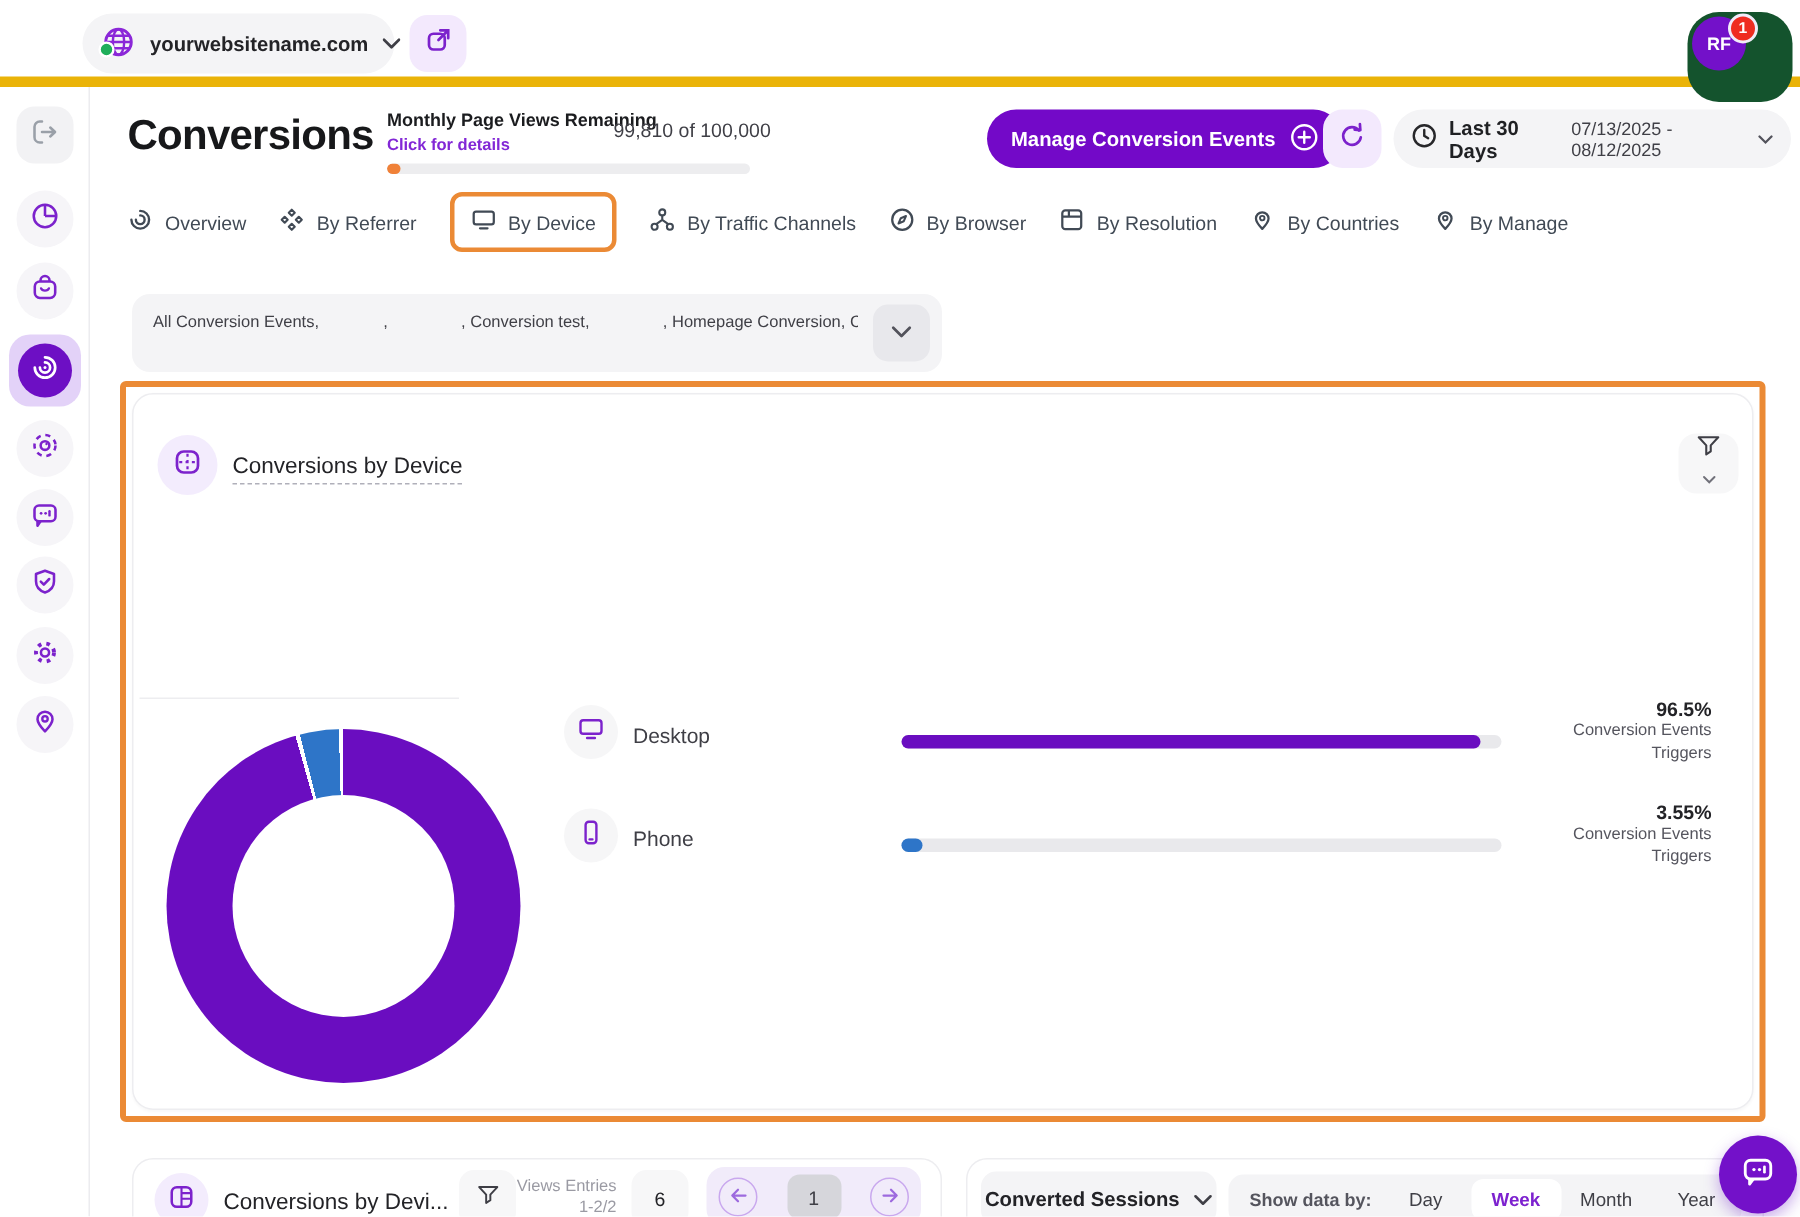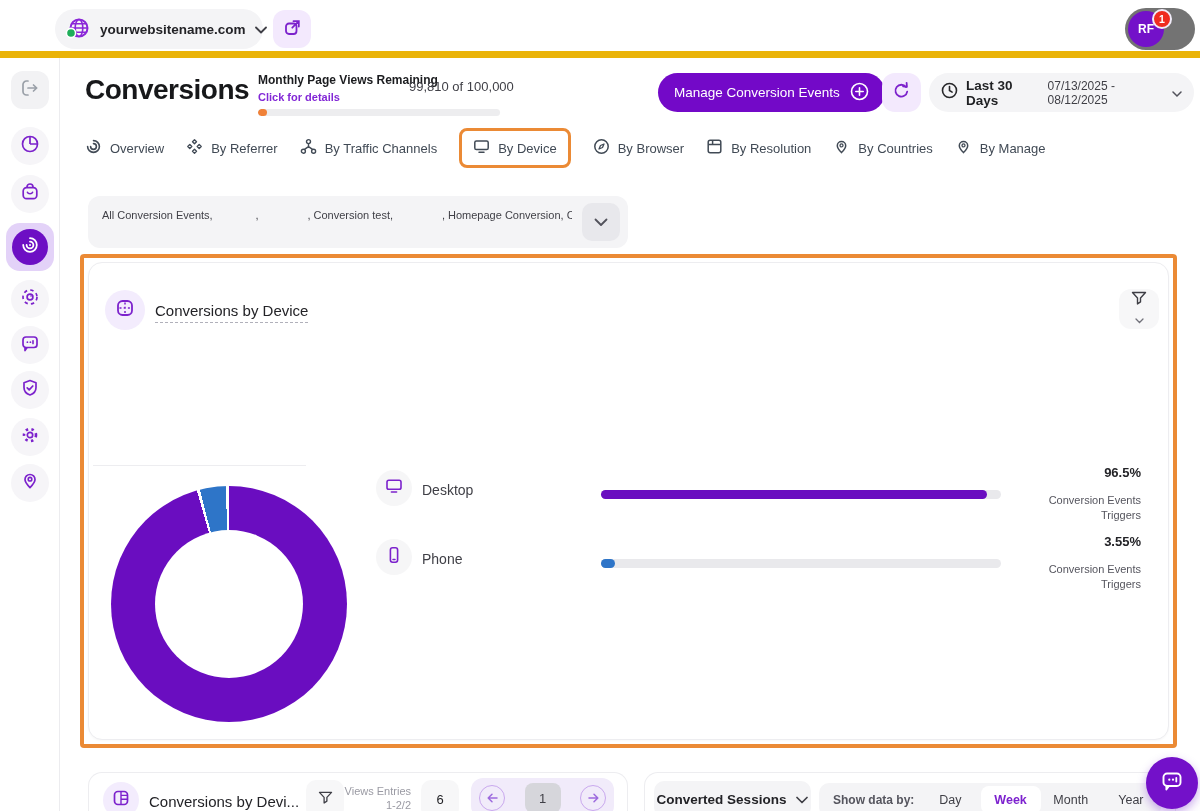--- a/index.html
+++ b/index.html
@@ -5,39 +5,39 @@
   * { margin:0; padding:0; box-sizing:border-box; }
   html,body { width:1200px; height:811px; }
   body { font-family:"Liberation Sans", sans-serif; background:#fff; position:relative; overflow:hidden; color:#232327; }
 
   
   .topbar { position:absolute; left:0; top:0; width:1200px; height:58px; background:#fff; border-bottom:7px solid #eab308; z-index:5; }
   .site-pill { position:absolute; left:55px; top:9px; width:208px; height:40px; background:#f4f4f6; border-radius:20px; display:flex; align-items:center; padding:0 14px 0 10px; gap:9px; cursor:pointer; }
   .site-pill .label { font-size:13.5px; font-weight:700; color:#232327; flex:1; }
   .globe-wrap { position:relative; width:26px; height:26px; }
   .ext-btn { position:absolute; left:273px; top:10px; width:38px; height:38px; background:#f3e9fd; border-radius:12px; display:flex; align-items:center; justify-content:center; cursor:pointer; }
-  .account { position:absolute; left:1125px; top:8px; width:70px; height:42px; background:#737373; border-radius:21px; cursor:pointer; }
+  .account { position:absolute; left:1125px; top:8px; width:70px; height:60px; background:#14532d; border-radius:21px; cursor:pointer; }
   .avatar { position:absolute; left:3px; top:3px; width:36px; height:36px; border-radius:50%; background:#7311c9; color:#fff; font-size:12px; font-weight:700; display:flex; align-items:center; justify-content:center; }
   .badge { position:absolute; left:27px; top:1px; width:20px; height:20px; border-radius:50%; background:#ef2c20; border:2px solid #f1ecf9; color:#fff; font-size:10.5px; font-weight:700; display:flex; align-items:center; justify-content:center; z-index:2;}
 
   
   .sidebar { position:absolute; left:0; top:58px; width:60px; height:753px; background:#fff; border-right:1px solid #ececef; z-index:4; }
   .side-item { position:absolute; left:11px; width:38px; height:38px; border-radius:50%; background:#f6f5f8; display:flex; align-items:center; justify-content:center; cursor:pointer; }
   .side-item.square { border-radius:12px; background:#f2f2f4; }
   .side-active-wrap { position:absolute; left:6px; top:165px; width:48px; height:48px; border-radius:14px; background:#e3d2f8; display:flex; align-items:center; justify-content:center; cursor:pointer; }
   .side-active-circle { width:36px; height:36px; border-radius:50%; background:#6d0fc4; display:flex; align-items:center; justify-content:center; }
 
   
   .page-title { position:absolute; left:85px; top:74px; font-size:28px; font-weight:800; letter-spacing:-0.5px; color:#17181a; }
   .quota-label { position:absolute; left:258px; top:73px; font-size:12px; font-weight:700; color:#1b1c1f; }
   .quota-value { position:absolute; left:409px; top:79px; font-size:13px; color:#3f3f46; }
   .quota-link  { position:absolute; left:258px; top:91px; font-size:11px; font-weight:600; color:#8227d6; cursor:pointer; }
   .quota-bar { position:absolute; left:258px; top:109px; width:242px; height:7px; border-radius:4px; background:#ededef; overflow:hidden; }
   .quota-fill { width:9px; height:100%; background:#f08138; border-radius:4px; }
-  .manage-btn { position:absolute; left:658px; top:73px; height:39px; border-radius:20px; background:#7309c8; color:#fff; display:flex; align-items:center; gap:10px; padding:0 16px; font-size:13.5px; font-weight:400; cursor:pointer; border:none; }
+  .manage-btn { position:absolute; left:658px; top:73px; height:39px; border-radius:20px; background:#7309c8; color:#fff; display:flex; align-items:center; gap:10px; padding:0 16px; font-size:13.5px; font-weight:700; cursor:pointer; border:none; }
   .refresh-btn { position:absolute; left:882px; top:73px; width:39px; height:39px; border-radius:13px; background:#f3e9fd; display:flex; align-items:center; justify-content:center; cursor:pointer; }
   .date-pill { position:absolute; left:929px; top:73px; width:265px; height:39px; border-radius:20px; background:#f4f4f6; display:flex; align-items:center; gap:8px; padding:0 12px; cursor:pointer; }
   .date-pill .dlabel { font-size:13.5px; font-weight:700; color:#1f2023; }
   .date-pill .dval { font-size:12px; color:#3f3f46; }
 
   
   .tabs { position:absolute; left:85px; top:127px; height:42px; display:flex; align-items:center; gap:22px; }
   .tab { display:flex; align-items:center; gap:8px; font-size:13px; font-weight:500; color:#414a55; padding:8px 0; cursor:pointer; white-space:nowrap; }
   .tab.hl { padding:7px 11px; border:3px solid #eb8a35; border-radius:8px; }
   .tab svg { flex:0 0 auto; }
@@ -62,21 +62,21 @@
   .stat .change { font-size:15px; font-weight:700; color:#0ca04f; margin-top:17px; }
   .stat-div { position:absolute; left:4px; top:202px; width:213px; height:1px; background:#ededf0; }
   .donut { position:absolute; left:22px; top:223px; width:236px; height:236px; border-radius:50%; }
   .donut .hole { position:absolute; left:44px; top:44px; width:148px; height:148px; border-radius:50%; background:#fff; }
   .lg-badge { position:absolute; width:36px; height:36px; border-radius:50%; background:#f6f6f7; display:flex; align-items:center; justify-content:center; }
   .lg-label { position:absolute; font-size:14px; color:#3f3f46; }
   .lg-track { position:absolute; width:400px; height:9px; border-radius:5px; background:#e9e9ec; }
   .lg-fill { height:9px; border-radius:5px; }
   .lg-pct { position:absolute; left:852px; width:200px; text-align:right; }
   .lg-pct .p { font-size:13px; font-weight:700; color:#232327; }
-  .lg-pct .sub { font-size:11px; color:#55555e; line-height:14.5px; margin-top:13px; white-space:pre-line; }
+  .lg-pct .sub { font-size:11px; color:#55555e; line-height:14.5px; margin-top:0; white-space:pre-line; }
 
   
   .bcard { position:absolute; top:772px; height:56px; background:#fff; border:1px solid #ededf0; border-bottom:none; border-radius:14px 14px 0 0; }
   .bcard.left { left:88px; width:540px; }
   .bcard.right { left:644px; width:532px; }
   .b-badge { position:absolute; left:14px; top:9px; width:36px; height:36px; border-radius:50%; background:#f3ecfd; display:flex; align-items:center; justify-content:center; }
   .b-title { position:absolute; left:60px; top:20px; font-size:15px; font-weight:500; color:#232327; border-bottom:1px dashed #b0b0ba; padding-bottom:3px; }
   .b-funnel { position:absolute; left:217px; top:7px; width:38px; height:38px; background:#f7f7f8; border-radius:10px; display:flex; align-items:center; justify-content:center; cursor:pointer; }
   .b-shown { position:absolute; left:250px; top:12px; width:72px; text-align:right; font-size:11px; color:#9a9aa3; line-height:13.5px; }
   .b-six { position:absolute; left:332px; top:7px; width:38px; height:38px; background:#f7f7f8; border-radius:10px; display:flex; align-items:center; justify-content:center; font-size:13px; color:#232327; cursor:pointer; }
@@ -227,35 +227,35 @@
           <path d="M8.5 5.6a2.9 2.9 0 1 1-2.9 2.9" fill="none" stroke="#414a55" stroke-width="1.6" stroke-linecap="round"></path>
         </svg></span>
     <span>Overview</span>
   </div>
   <div class="tab">
     <span><svg width="17" height="17" viewBox="0 0 17 17">
           <path d="M8.5 1.8l2 2-2 2-2-2zM1.8 8.5l2-2 2 2-2 2zM15.2 8.5l-2-2-2 2 2 2zM8.5 15.2l-2-2 2-2 2 2z" fill="none" stroke="#414a55" stroke-width="1.4" stroke-linejoin="round"></path>
         </svg></span>
     <span>By Referrer</span>
   </div>
+  <div class="tab hl">
+    <span><svg width="17" height="17" viewBox="0 0 17 17">
+          <rect x="1.8" y="3" width="13.4" height="8.6" rx="1.6" fill="none" stroke="#414a55" stroke-width="1.5"></rect>
+          <path d="M6 14.2h5" stroke="#414a55" stroke-width="1.5" stroke-linecap="round"></path>
+        </svg></span>
+    <span>By Device</span>
+  </div>
   <div class="tab">
     <span><svg width="17" height="17" viewBox="0 0 17 17">
           <circle cx="8.5" cy="3.6" r="2" fill="none" stroke="#414a55" stroke-width="1.4"></circle>
           <circle cx="3.4" cy="13.2" r="2" fill="none" stroke="#414a55" stroke-width="1.4"></circle>
           <circle cx="13.6" cy="13.2" r="2" fill="none" stroke="#414a55" stroke-width="1.4"></circle>
           <path d="M8.5 5.6v3M8.5 8.6l-4 2.8M8.5 8.6l4 2.8" stroke="#414a55" stroke-width="1.4"></path>
         </svg></span>
     <span>By Traffic Channels</span>
-  </div>
-  <div class="tab hl">
-    <span><svg width="17" height="17" viewBox="0 0 17 17">
-          <rect x="1.8" y="3" width="13.4" height="8.6" rx="1.6" fill="none" stroke="#414a55" stroke-width="1.5"></rect>
-          <path d="M6 14.2h5" stroke="#414a55" stroke-width="1.5" stroke-linecap="round"></path>
-        </svg></span>
-    <span>By Device</span>
   </div>
   <div class="tab">
     <span><svg width="17" height="17" viewBox="0 0 17 17">
           <circle cx="8.5" cy="8.5" r="6.7" fill="none" stroke="#414a55" stroke-width="1.5"></circle>
           <path d="M11 6l-1.5 3.5L6 11l1.5-3.5z" fill="none" stroke="#414a55" stroke-width="1.3" stroke-linejoin="round"></path>
         </svg></span>
     <span>By Browser</span>
   </div>
   <div class="tab">
     <span><svg width="17" height="17" viewBox="0 0 17 17">

